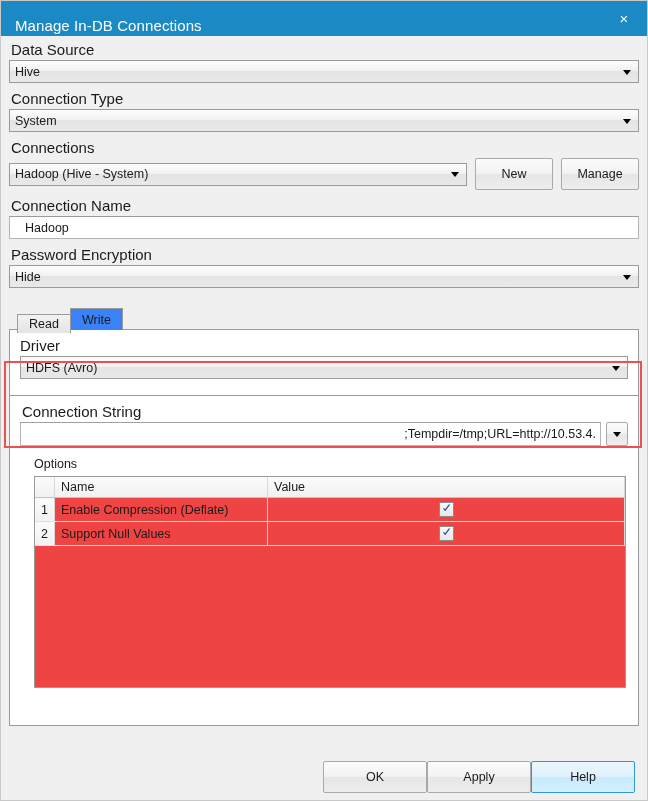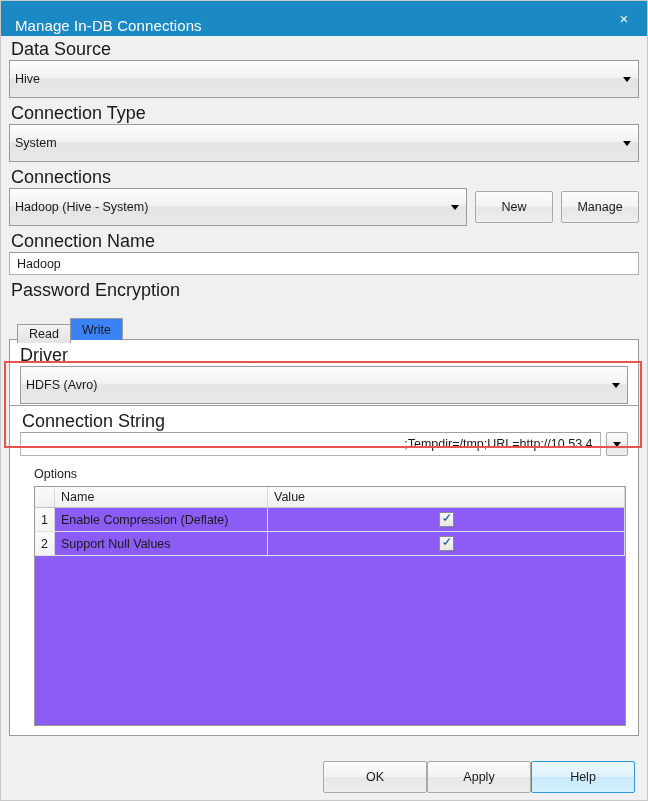--- a/index.html
+++ b/index.html
@@ -58,31 +58,31 @@
 
   
   .content {
     flex: 1;
     padding: 6px 8px 0 8px;
     box-sizing: border-box;
     position: relative;
     background: #f0f0f0;
   }
   .field-label {
-    font-size: 18px;
+    font-size: 15px;
     color: #1a1a1a;
     margin: 0 0 3px 2px;
     line-height: 15px;
   }
   .field-block { margin-bottom: 8px; }
 
   
   .combo {
     position: relative;
-    height: 38px;
+    height: 23px;
     box-sizing: border-box;
     border: 1px solid #9a9a9a;
     background: linear-gradient(to bottom, #fdfdfd 0%, #f2f2f2 45%, #e4e4e4 50%, #e9e9e9 100%);
     display: flex;
     align-items: center;
     padding: 0 24px 0 5px;
     font-size: 12.5px;
     color: #1a1a1a;
     cursor: pointer;
     white-space: nowrap;
@@ -101,21 +101,21 @@
 
   
   .textinput {
     height: 23px;
     box-sizing: border-box;
     border: 1px solid #b4b4b4;
     border-top-color: #9a9a9a;
     background: #ffffff;
     display: flex;
     align-items: center;
-    padding: 0 7px;
+    padding: 0 15px;
     font-size: 12.5px;
     color: #1a1a1a;
   }
 
   
   .row { display: flex; align-items: center; gap: 8px; }
   .row .combo { flex: 1; }
   .btn {
     height: 23px;
     min-width: 78px;
@@ -235,22 +235,22 @@
     border-right: 4.5px solid transparent;
     border-top: 5px solid #000000;
   }
   .options-label { margin: 11px 0 5px 14px; font-size: 12.5px; }
 
   
   .grid {
     margin-left: 14px;
     margin-right: 2px;
     border: 1px solid #9a9a9a;
-    background: #8b5cf6;
-    height: 240px;
+    background: #ef4444;
+    height: 212px;
     box-sizing: border-box;
     overflow: hidden;
   }
   table.opt {
     width: 100%;
     border-collapse: collapse;
     font-size: 12.5px;
     table-layout: fixed;
   }
   table.opt th {
@@ -351,20 +351,24 @@
 
     <div class="field-block">
       <div class="field-label">Connection Name</div>
       <div class="textinput">
         <span>Hadoop</span>
       </div>
     </div>
 
     <div class="field-block">
       <div class="field-label">Password Encryption</div>
+      <div class="combo">
+        <span>Hide</span>
+        <span class="arrow"></span>
+      </div>
     </div>
 
     <div class="highlight-box"></div>
 
     <div class="tabwrap">
       <div class="tabstrip">
         <div class="tab">Read</div>
         <div class="tab active">Write</div>
       </div>
       <div class="tabpanel">

